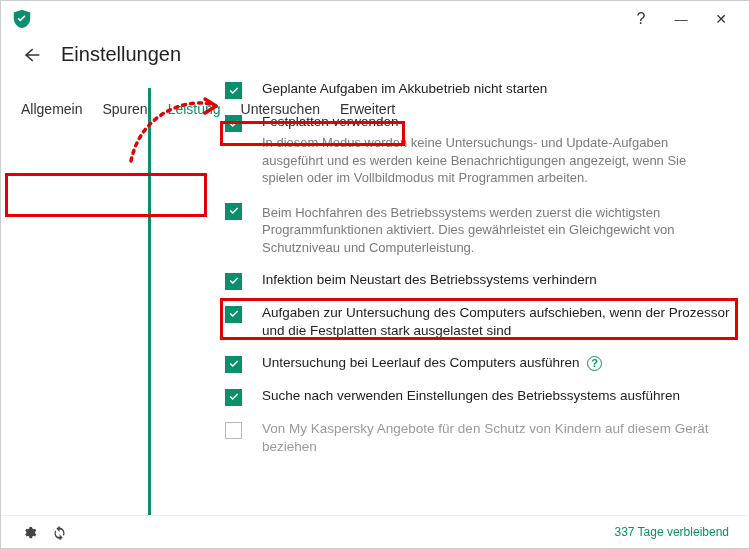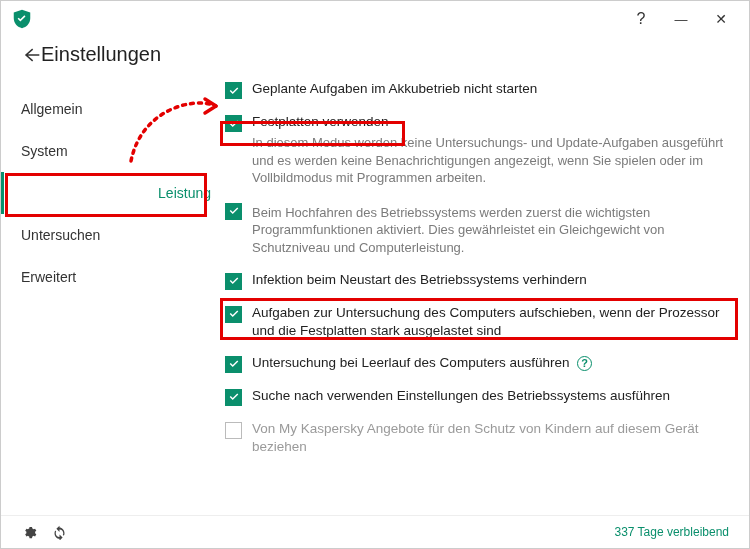--- a/index.html
+++ b/index.html
@@ -5,30 +5,30 @@
   * { box-sizing: border-box; margin: 0; padding: 0; font-family: "Segoe UI", Arial, sans-serif; }
   html, body { width: 750px; height: 549px; overflow: hidden; background: #fff; }
   .window { width: 750px; height: 549px; border: 1px solid #ccc; display: flex; flex-direction: column; position: relative; }
   .titlebar { height: 36px; display: flex; align-items: center; justify-content: space-between; padding: 0 8px 0 10px; }
   .titlebar-left { display: flex; align-items: center; gap: 8px; }
   .brand-shield { width: 22px; height: 22px; position: relative; }
   .brand-shield svg { width: 22px; height: 22px; }
   .titlebar-right { display: flex; align-items: center; gap: 0; }
   .win-ctrl { width: 40px; height: 32px; display: flex; align-items: center; justify-content: center; font-size: 15px; color: #333; cursor: pointer; }
   .win-ctrl.help { font-weight: 400; font-size: 16px; }
-  .header { padding: 6px 18px 14px 20px; display: flex; align-items: center; }
+  .header { padding: 6px 18px 14px 20px; display: flex; align-items: center; gap: 20px; }
   .back-arrow { width: 20px; height: 20px; display: flex; align-items: center; justify-content: center; color: #333; cursor: pointer; }
   .page-title { font-size: 20px; font-weight: 400; color: #222; }
   .body { flex: 1; display: flex; overflow: hidden; }
-  .sidebar { width: 210px; display: flex; flex-direction: column; padding: 8px 0 0 0; position: relative; }
+  .sidebar { width: 210px; display: flex; flex-direction: row; padding: 8px 0 0 0; position: relative; }
   .side-item { padding: 13px 0 13px 20px; font-size: 14px; color: #333; cursor: pointer; position: relative; }
   .side-item.active { color: #0a8f6c; text-align: right; }
   .side-item.active::before { content:""; position:absolute; left:0; top:0; bottom:0; width:3px; background:#0a8f6c; }
   .content { flex: 1; padding: 0 18px 0 14px; overflow: hidden; }
-  .opt { display: flex; gap: 10px; margin-bottom: 14px; position: relative; }
+  .opt { display: flex; gap: 20px; margin-bottom: 14px; position: relative; }
   .opt .cb { width: 17px; height: 17px; flex: 0 0 17px; margin-top: 2px; border: 1.6px solid #0a8f6c; background: #0a8f6c; display: flex; align-items: center; justify-content: center; }
   .opt .cb.disabled { border-color:#bbb; background:#fff; }
   .opt .cb svg { width: 12px; height: 12px; }
   .opt .txt { flex: 1; }
   .opt .lbl { font-size: 13.5px; color: #222; line-height: 1.35; }
   .opt .desc { font-size: 13px; color: #7b7b7b; line-height: 1.35; margin-top: 3px; }
   .opt.disabled .lbl { color:#9a9a9a; }
   .help-circ { display:inline-flex; width:15px; height:15px; align-items:center; justify-content:center; border:1.5px solid #0a8f6c; border-radius:50%; color:#0a8f6c; font-size:11px; font-weight:700; margin-left:4px; vertical-align:middle; }
   .statusbar { height: 16px; border-top: 1px solid #eee; display: flex; align-items: center; justify-content: space-between; padding: 16px 20px; font-size: 12px; color: #0a8f6c; }
   .status-left { display:flex; gap:14px; align-items:center; }
@@ -65,21 +65,21 @@
           <path fill="none" stroke="#333" stroke-width="1.8" d="M14 5 L6 12 L14 19 M6 12 H22"></path>
         </svg>
     </span>
     <span class="page-title">Einstellungen</span>
   </div>
 
   <div class="body">
 
     <div class="sidebar">
       <div class="side-item">Allgemein</div>
-      <div class="side-item">System</div>
+      <div class="side-item">Spuren</div>
       <div class="side-item active">Leistung</div>
       <div class="side-item">Untersuchen</div>
       <div class="side-item">Erweitert</div>
     </div>
 
     <div class="content">
 
       <div class="opt">
         <span class="cb">
             <svg viewBox="0 0 14 14">

